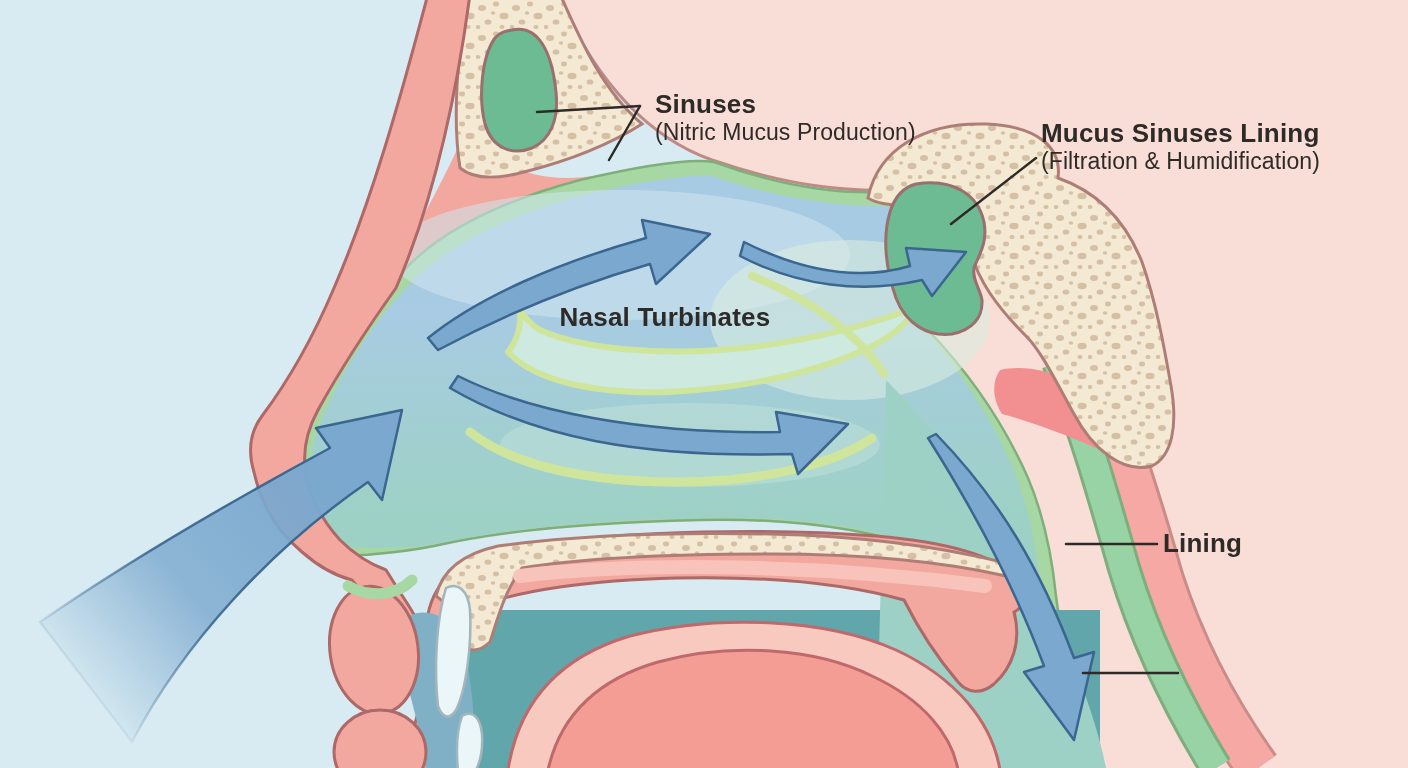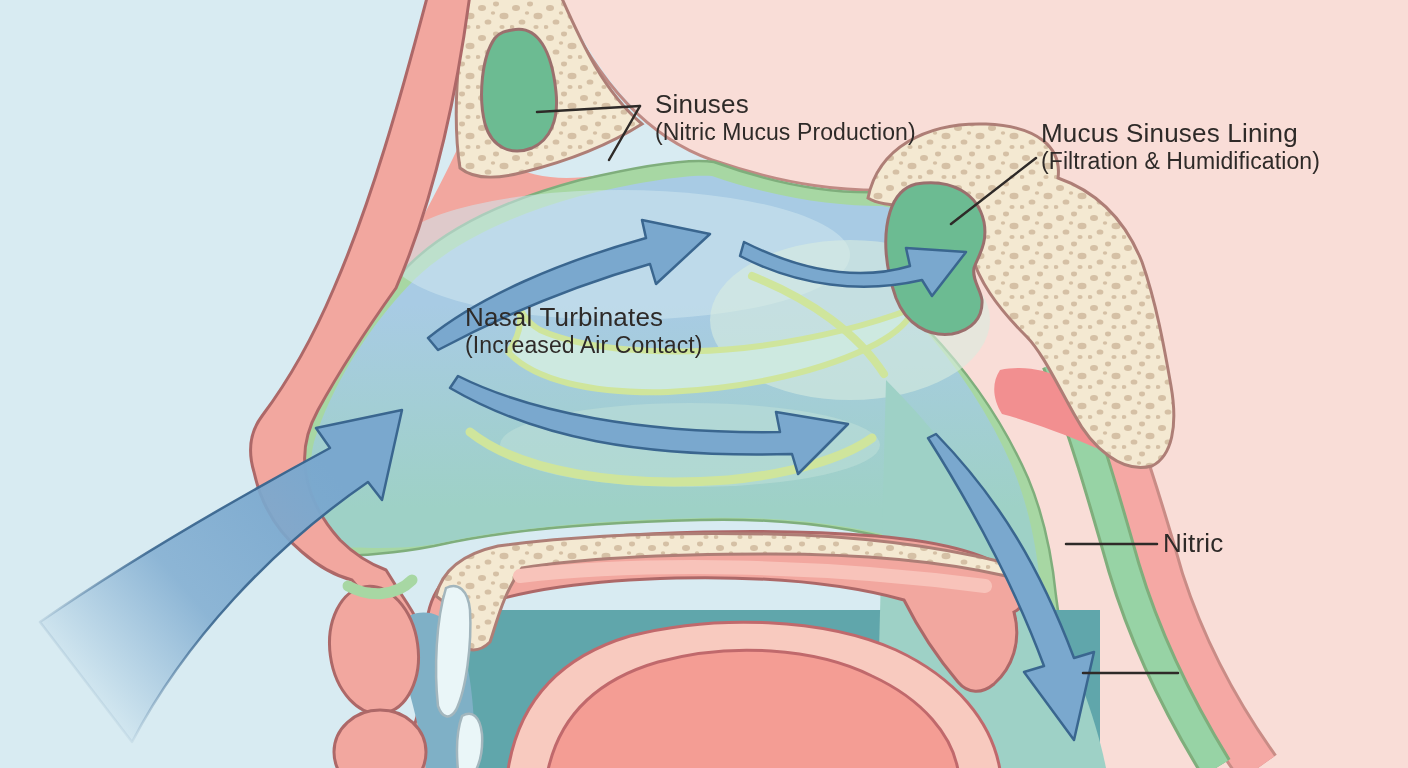--- a/index.html
+++ b/index.html
@@ -27,21 +27,21 @@
   .tongueL{fill:var(--tongue_light);stroke:var(--tongue_outline);stroke-width:3;}
   .tongue{fill:var(--tongue);stroke:var(--tongue_outline);stroke-width:3;}
   .tooth{fill:var(--tooth_white);stroke:var(--tooth_outline);stroke-width:2.5;}
   .vest{fill:var(--vestibule_blue);}
   .nline{fill:none;stroke:var(--lining_green);stroke-width:11;stroke-linecap:round;}
   .palLight{fill:none;stroke:#f8c3ba;stroke-width:14;stroke-linecap:round;}
   .arrow{fill:var(--arrow_fill);stroke:var(--arrow_outline);stroke-width:2.5;stroke-linejoin:round;}
   .arrowFade{fill:url(#intakeFill);stroke:url(#intakeStroke);stroke-width:2.5;stroke-linejoin:round;}
   .leader{stroke:var(--text);stroke-width:2.5;fill:none;stroke-linecap:round;}
   .lbl{position:absolute;color:var(--text);}
-  .lbl .t{font-size:26px;font-weight:400;line-height:28px;letter-spacing:.2px;}
+  .lbl .t{font-size:26px;font-weight:700;line-height:28px;letter-spacing:.2px;}
   .lbl .s{font-size:23px;font-weight:400;line-height:28px;letter-spacing:.1px;}
 </style>
 </head>
 <body>
 
 <div id="stage">
 <svg width="1408" height="768" viewBox="0 0 1408 768">
   <defs>
     <pattern id="bonepat" width="34" height="30" patternUnits="userSpaceOnUse">
       <rect width="34" height="30" style="fill:var(--bone)"></rect>
@@ -131,20 +131,19 @@
 </svg>
 
   <div class="lbl" style="left:655px;top:90px">
     <div class="t">Sinuses</div>
     <div class="s">(Nitric Mucus Production)</div>
   </div>
   <div class="lbl" style="left:1041px;top:119px">
     <div class="t">Mucus Sinuses Lining</div>
     <div class="s">(Filtration &amp; Humidification)</div>
   </div>
-  <div class="lbl" style="left:465px;top:303px;width:400px;text-align:left">
+  <div class="lbl" style="left:465px;top:303px;width:400px;text-align:center">
     <div class="t">Nasal Turbinates</div>
-    <div class="s">(Increased Air Contact)</div>
   </div>
   <div class="lbl" style="left:1163px;top:529px">
-    <div class="t">Nitric</div>
+    <div class="t">Lining</div>
   </div>
 </div>
 
 </body></html>

